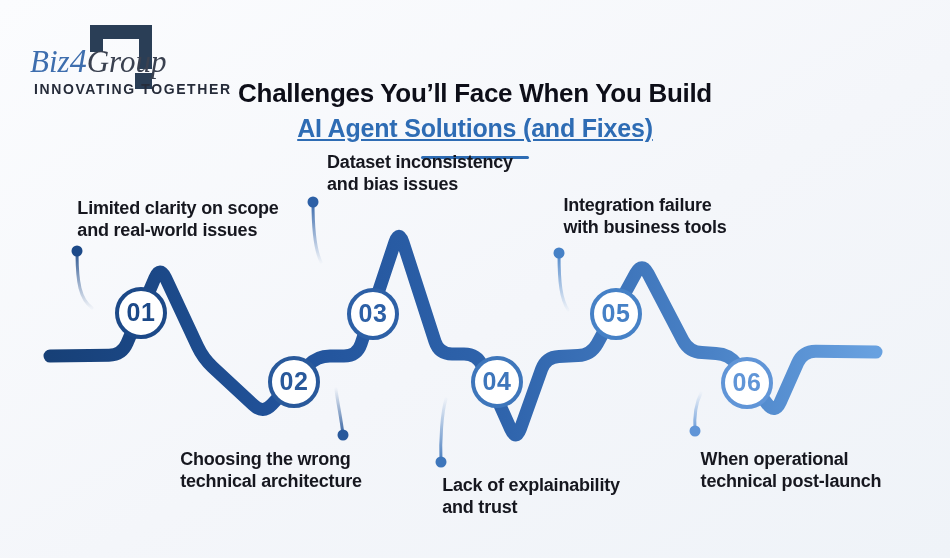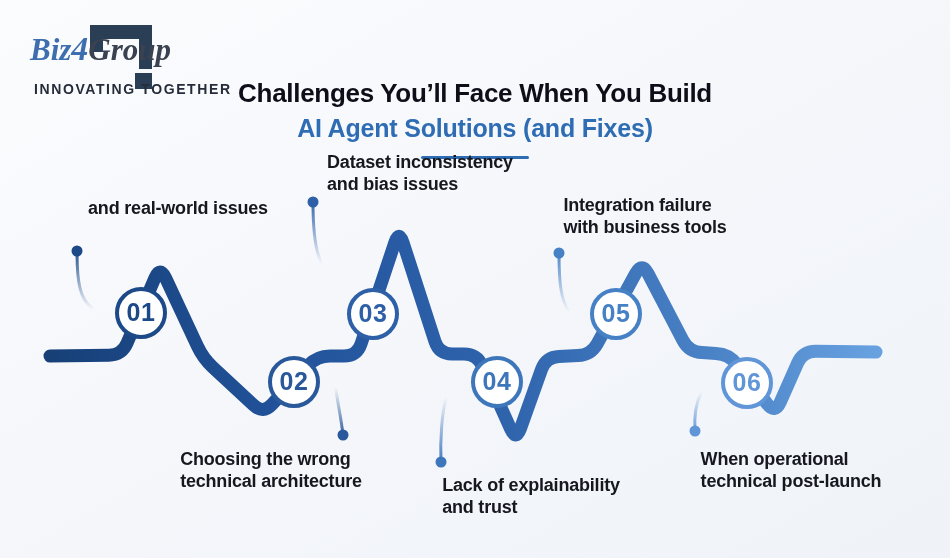--- a/index.html
+++ b/index.html
@@ -7,22 +7,22 @@
     position:relative;
     width:950px;height:558px;
     background:linear-gradient(150deg,#fbfcfe 0%,#f4f6fa 55%,#eff3f8 100%);
     overflow:hidden;
     font-family:"Liberation Sans",sans-serif;
   }
   
   .logo{position:absolute;left:24px;top:16px;width:150px;height:80px;}
   .emblem{position:absolute;left:62px;top:6px;}
   .brand{
-    position:absolute;left:6px;top:16px;white-space:nowrap;
-    font-family:"Liberation Serif",serif;font-style:italic;font-weight:700;
+    position:absolute;left:6px;top:28px;white-space:nowrap;
+    font-family:"Liberation Serif",serif;font-style:italic;font-weight:400;
     font-size:31px;line-height:34px;z-index:2;
   }
   .brand .biz,.brand .four{color:#3E6EAE;}
   .brand .four{font-size:34px;}
   .brand .group{color:#3A4150;}
   .tagline{
     position:absolute;left:10px;top:58px;z-index:2;
     font-size:14px;font-weight:700;letter-spacing:1.6px;color:#262C3A;white-space:nowrap;margin-top:7px;
   }
   
@@ -56,21 +56,21 @@
       <rect x="4" y="3" width="13" height="27" fill="#2A3E56"></rect>
       <rect x="53" y="3" width="13" height="44" fill="#2A3E56"></rect>
       <rect x="49" y="51" width="17" height="16" fill="#2A3E56"></rect>
     </svg>
     <div class="brand"><span class="biz">Biz</span><span class="four">4</span><span class="group">Group</span></div>
     <div class="tagline">INNOVATING TOGETHER</div>
   </div>
 
   <div class="title-block">
     <div class="title-line1">Challenges You’ll Face When You Build</div>
-    <div class="title-line2" style="color: rgb(46, 108, 180);">AI Agent Solutions (and Fixes)</div>
+    <div class="title-line2" style="color: rgb(46, 108, 180); text-decoration: underline;">AI Agent Solutions (and Fixes)</div>
     <div class="title-underline" style="background: rgb(46, 108, 180);"></div>
   </div>
 
   <svg class="wave-svg" width="950" height="558" viewBox="0 0 950 558">
     <defs>
       <linearGradient id="waveGrad" x1="0" y1="0" x2="1" y2="0">
         <stop offset="0" stop-color="#174077"></stop>
         <stop offset="0.28" stop-color="#21529A"></stop>
         <stop offset="0.55" stop-color="#2F64AC"></stop>
         <stop offset="0.8" stop-color="#4A82C6"></stop>
@@ -142,20 +142,21 @@
       <circle cx="616" cy="314" r="24" fill="#FFFFFF" stroke-width="4" stroke="#4681C6"></circle>
       <text x="616" y="322" text-anchor="middle" class="step-num" fill="#4681C6">05</text>
     </g>
     <g>
       <circle cx="747" cy="383" r="24" fill="#FFFFFF" stroke-width="4" stroke="#6095D7"></circle>
       <text x="747" y="391" text-anchor="middle" class="step-num" fill="#6095D7">06</text>
     </g>
   </svg>
 
   <div class="step-label" style="left:178px;top:197px;">
+    <span>Limited clarity on scope</span>
     <span>and real-world issues</span>
   </div>
   <div class="step-label" style="left:271px;top:448px;">
     <span>Choosing the wrong</span>
     <span>technical architecture</span>
   </div>
   <div class="step-label" style="left:420px;top:151px;">
     <span>Dataset inconsistency</span>
     <span>and bias issues</span>
   </div>

